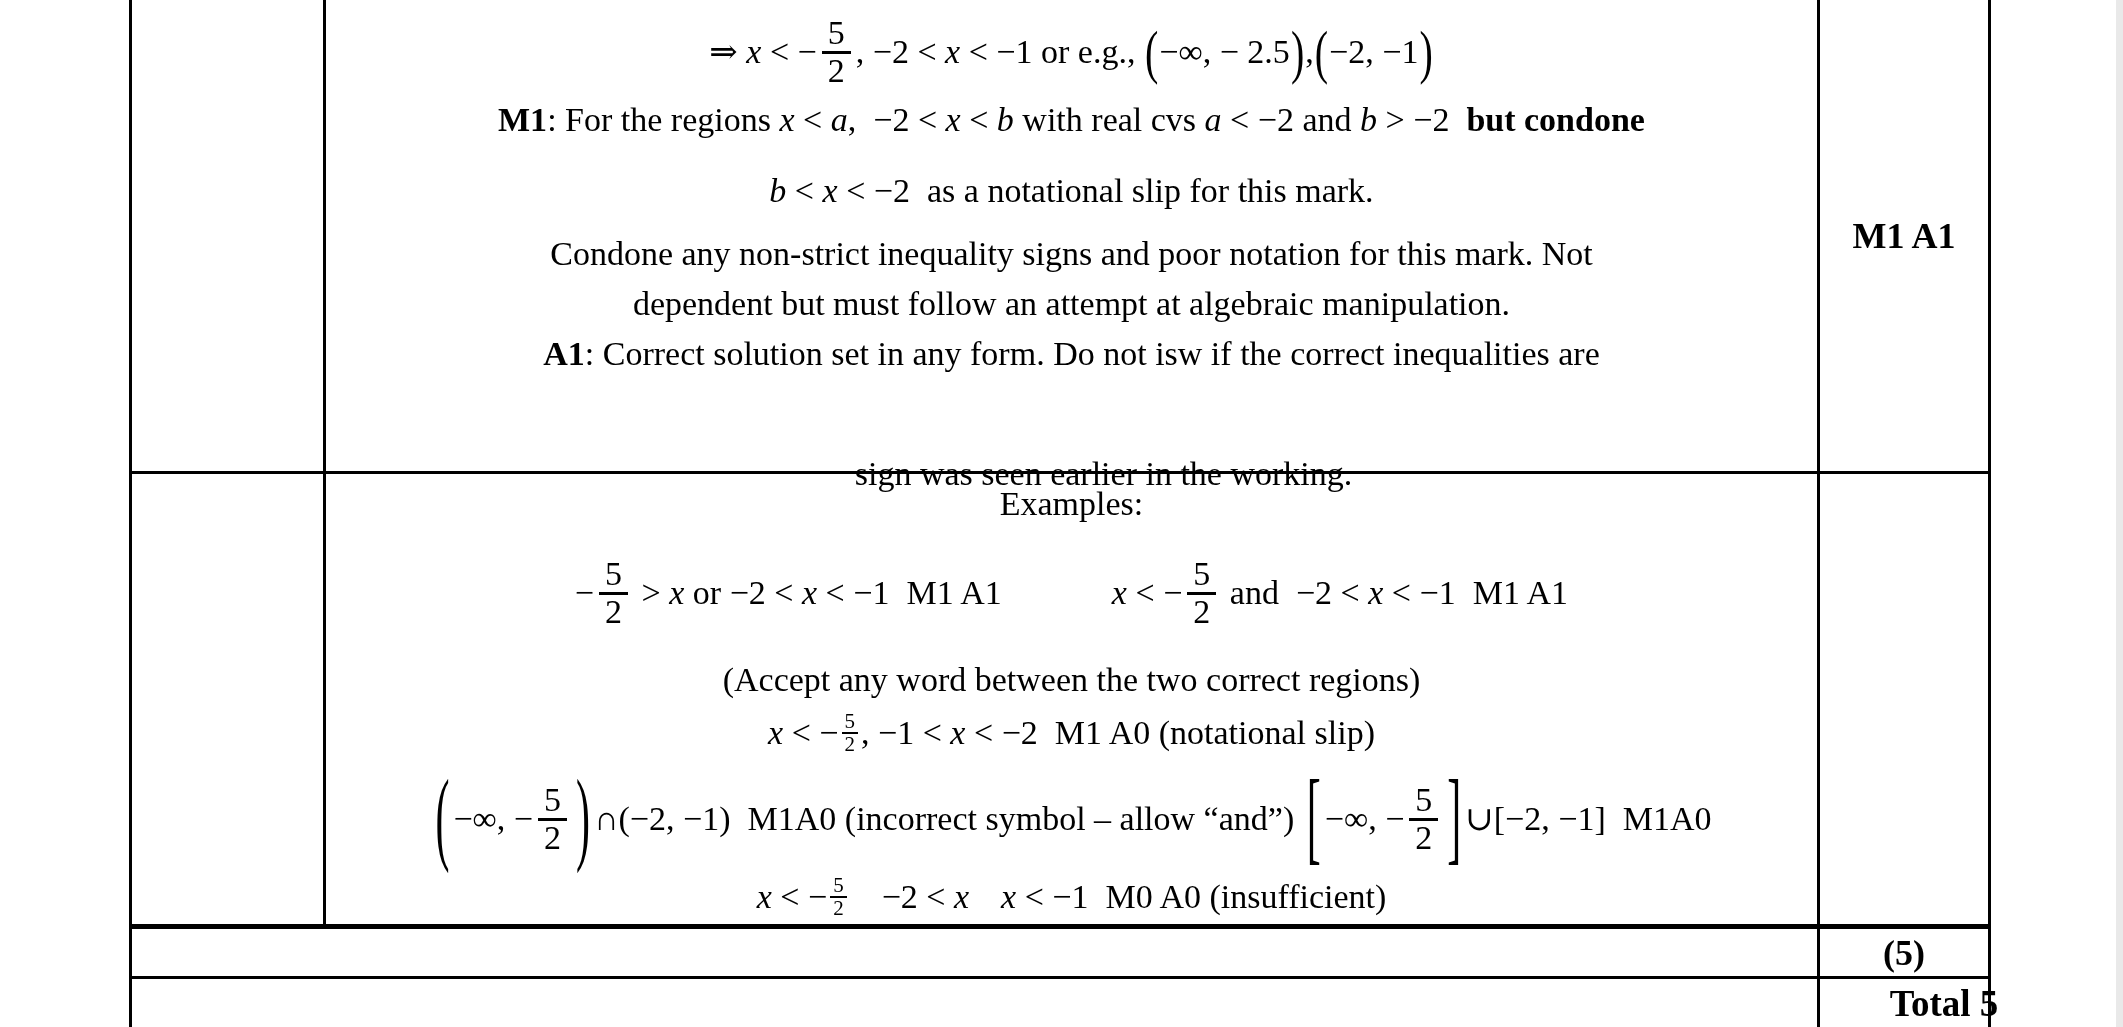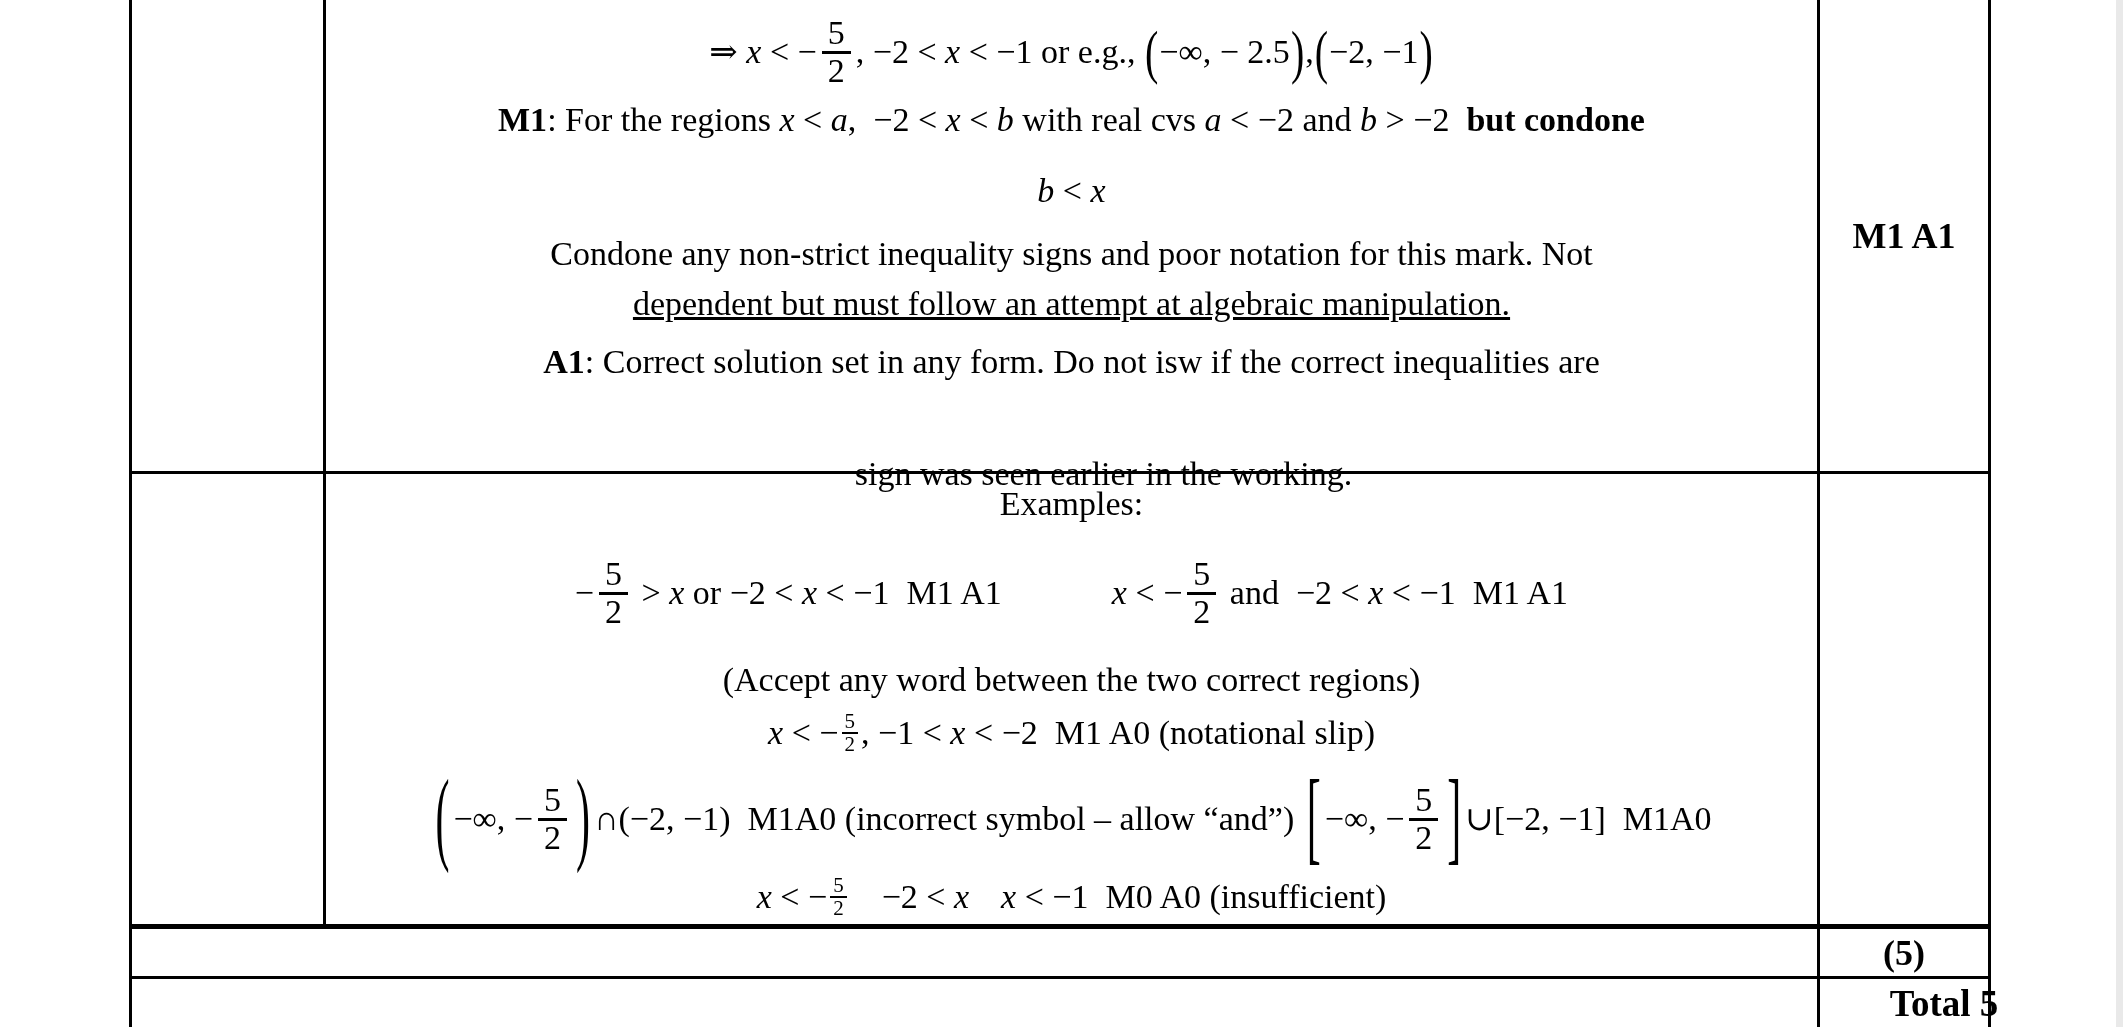--- a/index.html
+++ b/index.html
@@ -81,28 +81,29 @@
         <span class="i">a</span>
         <span class="t"> &lt; −2 and </span>
         <span class="i">b</span>
         <span class="t"> &gt; −2 </span>
         <span class="b"> but condone</span>
       </div>
     <div class="line" style="top:168px;height:46px;">
         <span class="i">b</span>
         <span class="t"> &lt; </span>
         <span class="i">x</span>
+        <span class="t"> &lt; −2  as a notational slip for this mark.</span>
       </div>
     <div class="line" style="top:232px;height:44px;">
         <span class="t">Condone any non-strict inequality signs and poor notation for this mark. Not</span>
       </div>
-    <div class="line" style="top:282px;height:44px;text-decoration:underline;">
+    <div class="line" style="top:282px;height:44px;">
         <span class="t">dependent but must follow an attempt at algebraic manipulation.</span>
       </div>
-    <div class="line" style="top:340px;height:44px;">
+    <div class="line" style="top:332px;height:44px;">
         <span class="b">A1</span>
         <span class="t">: Correct solution set in any form. Do not isw if the correct inequalities are</span>
       </div>
     <div class="line" style="top:452px;height:44px;margin-left:32px;">
         <span class="t">sign was seen earlier in the working.</span>
       </div>
   </div>
 
   <div class="cell" style="left:326px;top:474px;width:1491px;height:450px;">
     <div class="line" style="top:8px;height:44px;font-family:Liberation Serif, serif;">

